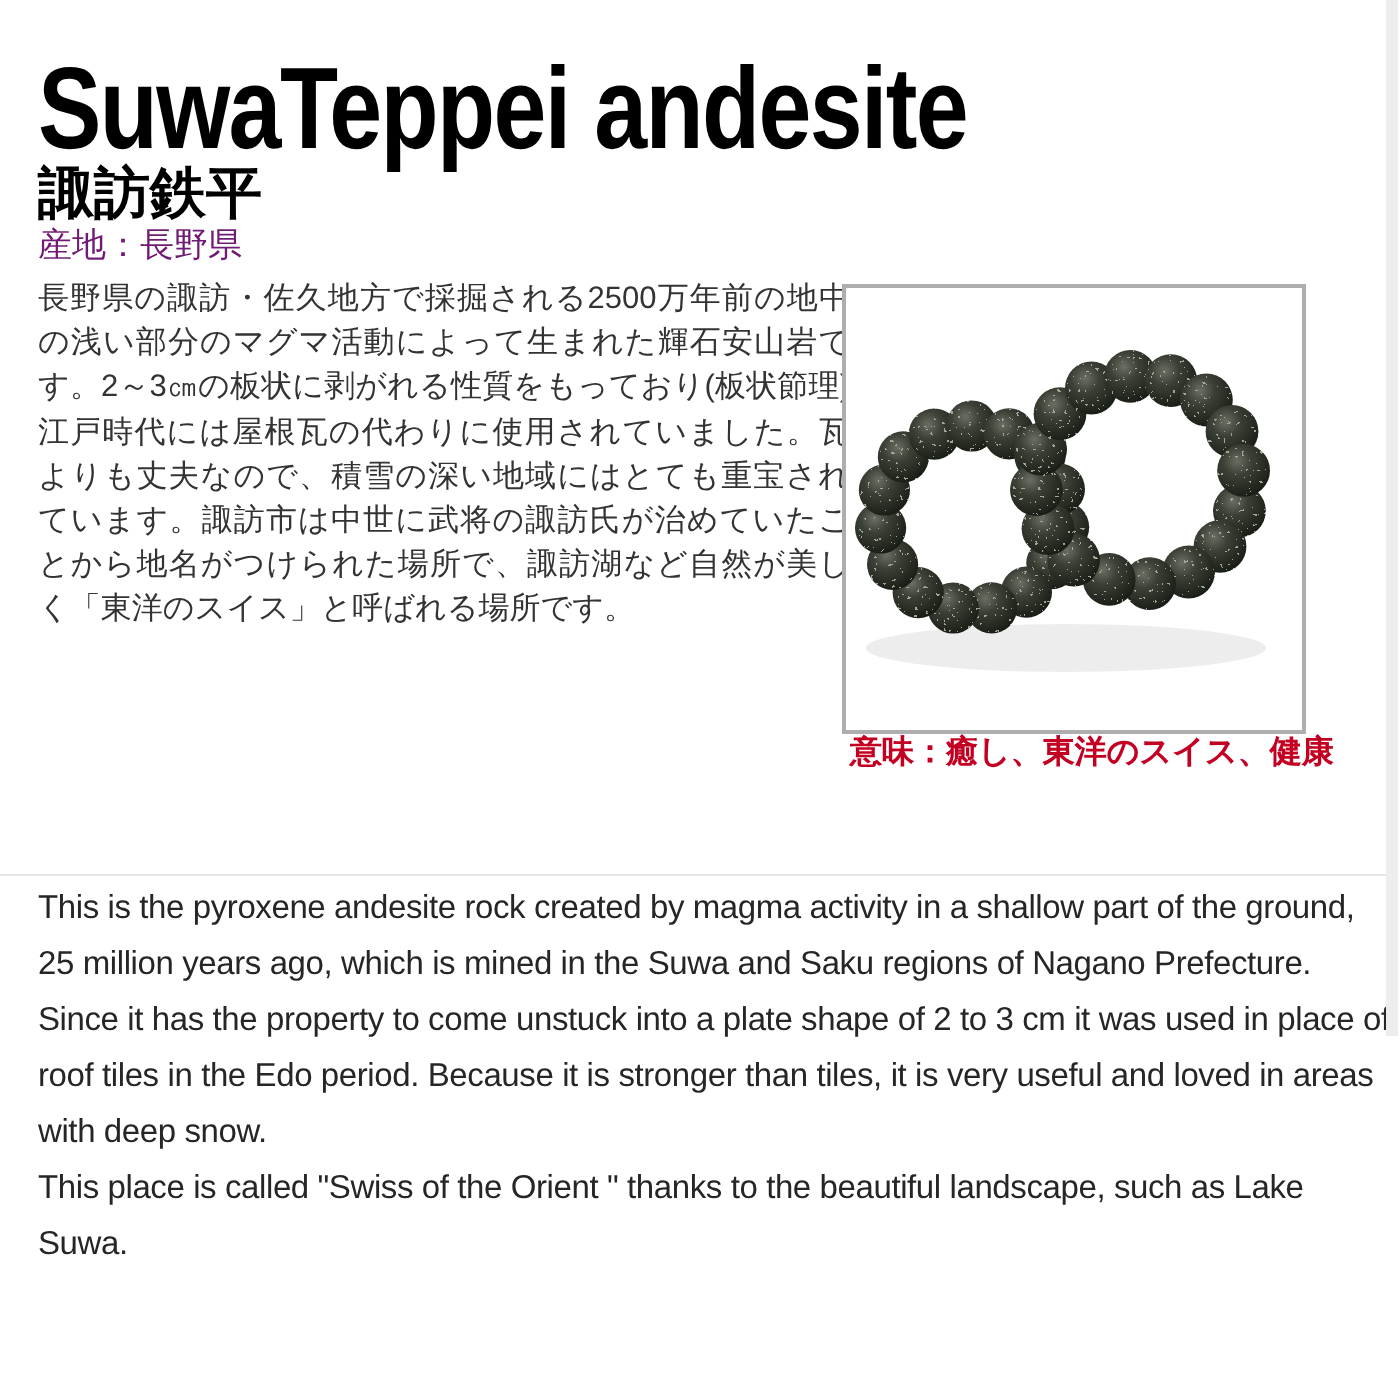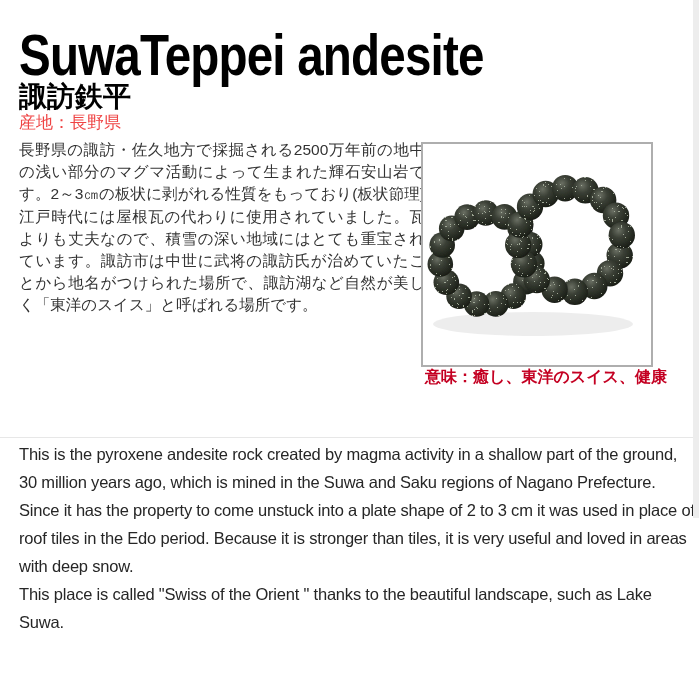--- a/index.html
+++ b/index.html
@@ -2,21 +2,21 @@
 <html><head>
 <meta charset="utf-8">
 <style>
   html,body{margin:0;padding:0;background:#ffffff;}
   .page{position:relative;width:700px;height:700px;background:#ffffff;overflow:hidden;
         font-family:"Liberation Sans","DejaVu Sans",sans-serif;color:#222;}
   .title-en{position:absolute;left:19px;top:26px;font-size:58px;font-weight:bold;
             line-height:1;color:#000;white-space:nowrap;letter-spacing:-1px;}
   .title-en .squeeze{display:inline-block;transform:scaleX(0.82);transform-origin:0 0;}
   .title-ja{position:absolute;left:19px;top:84px;font-size:28px;font-weight:bold;color:#000;line-height:26px;}
-  .origin{position:absolute;left:19px;top:112px;font-size:17px;color:#ef4444;line-height:22px;}
+  .origin{position:absolute;left:19px;top:112px;font-size:17px;color:#701a75;line-height:22px;}
   .jp-desc{position:absolute;left:19px;top:139px;width:406px;font-size:15.5px;line-height:22.2px;
            color:#333;text-align:justify;}
   .photo-frame{position:absolute;left:421px;top:142px;width:228px;height:221px;
                border:2px solid #aeaeae;background:#ffffff;}
   .photo-frame svg{display:block;width:228px;height:221px;}
   .meaning{position:absolute;left:425px;top:367px;font-size:16px;font-weight:bold;
            color:#c40022;line-height:20px;}
   .divider{position:absolute;left:0;top:437px;width:695px;height:0;border-top:1px solid #e7e7e7;}
   .en-desc{position:absolute;left:19px;top:440px;width:676px;font-size:16.5px;line-height:28px;
            color:#262626;letter-spacing:-0.2px;}
@@ -95,20 +95,20 @@
           <circle cx="198.8" cy="91.2" r="13.2" fill="url(#beadGrad)"></circle>
         </g>
     </svg>
   </div>
 
   <div class="meaning">意味：癒し、東洋のスイス、健康</div>
 
   <div class="divider"></div>
 
   <div class="en-desc">
-      <p>This is the pyroxene andesite rock created by magma activity in a shallow part of the ground, 30 million years ago, which is mined in the Suwa and Saku regions of Nagano Prefecture.</p>
+      <p>This is the pyroxene andesite rock created by magma activity in a shallow part of the ground, 25 million years ago, which is mined in the Suwa and Saku regions of Nagano Prefecture.</p>
       <p>Since it has the property to come unstuck into a plate shape of 2 to 3 cm it was used in place of roof tiles in the Edo period. Because it is stronger than tiles, it is very useful and loved in areas with deep snow.</p>
       <p>This place is called "Swiss of the Orient " thanks to the beautiful landscape, such as Lake Suwa.</p>
     </div>
 
   <div class="edge-strip"></div>
 
 </div>
 
 </body></html>

